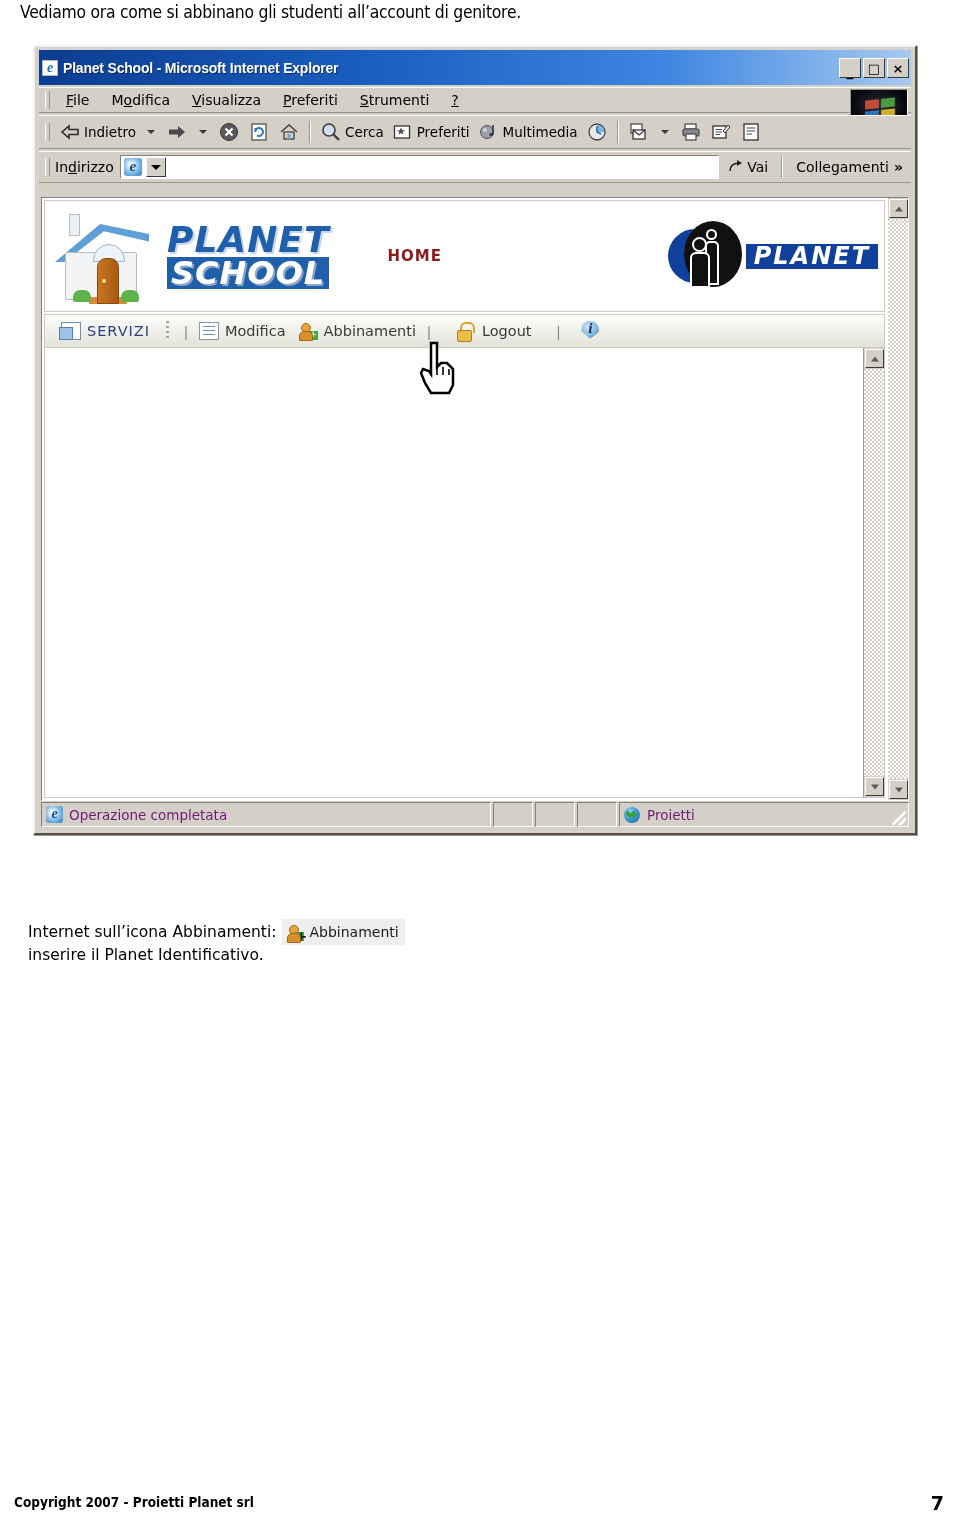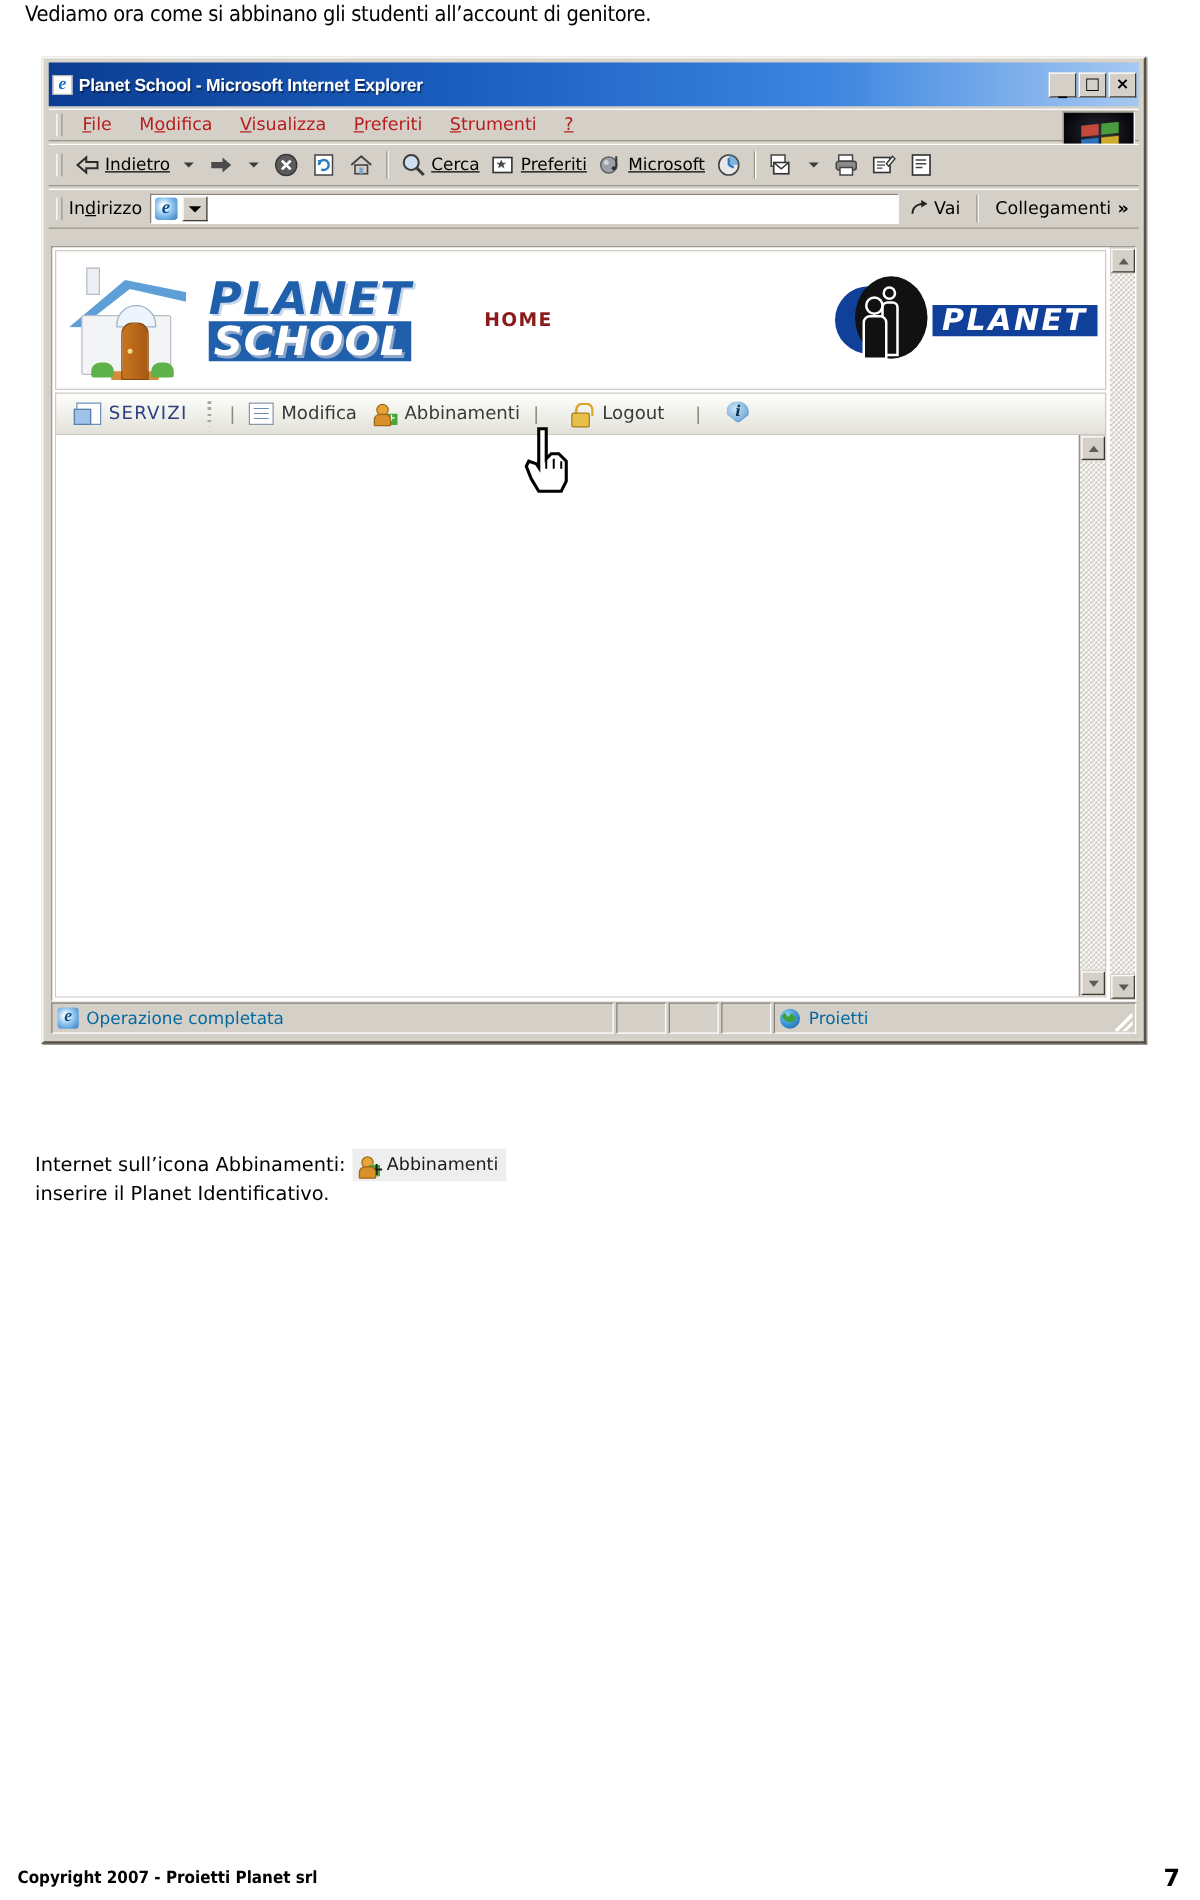--- a/index.html
+++ b/index.html
@@ -121,21 +121,21 @@
   .menubar { height: 26px; padding-left: 6px; gap: 0; }
   .grip {
     width: 5px; height: 18px;
     margin-right: 5px;
     border-left: 1px solid #ffffff;
     border-right: 1px solid #9b968c;
     flex: 0 0 auto;
   }
   .menu-item {
     font-size: 14px;
-    color: #b91c1c;
+    color: #000000;
     padding: 2px 11px;
     white-space: nowrap;
     font-family: "DejaVu Sans", sans-serif;
   }
   .menu-item u { text-decoration: underline; }
   .winflag {
     position: absolute;
     right: 3px; top: 1px;
     width: 58px; height: 36px;
     background: radial-gradient(ellipse at 50% 45%, #2b2b3a 0%, #07070c 70%, #000 100%);
@@ -163,21 +163,20 @@
 
   .toolbar { height: 34px; padding-left: 6px; }
   .tb-btn {
     display: flex; align-items: center;
     padding: 2px 4px;
     height: 28px;
     font-size: 13.5px;
     color: #000;
     white-space: nowrap;
     font-family: "DejaVu Sans", sans-serif;
-    text-decoration: underline;
   }
   .tb-ico { width: 22px; height: 22px; position: relative; flex: 0 0 auto; }
   .tb-lbl { margin-left: 3px; }
   .tb-caret {
     width: 0; height: 0;
     border-left: 4px solid transparent;
     border-right: 4px solid transparent;
     border-top: 4px solid #3a3a3a;
     margin: 0 7px;
     flex: 0 0 auto;
@@ -603,21 +602,21 @@
   .sb-panel {
     background: #d4d0c8;
     border-top: 1px solid #85817a;
     border-left: 1px solid #85817a;
     border-right: 1px solid #ffffff;
     border-bottom: 1px solid #ffffff;
     display: flex;
     align-items: center;
     padding: 0 4px;
     font-size: 13.5px;
-    color: #0369a1;
+    color: #701a75;
     white-space: nowrap;
     font-family: "DejaVu Sans", sans-serif;
   }
   .sb-panel.main { flex: 1 1 auto; min-width: 0; }
   .sb-panel.small { width: 40px; }
   .sb-panel.zone { width: 290px; position: relative; }
   .sb-ie-ico {
     width: 17px; height: 17px; margin-right: 6px; flex: 0 0 auto;
     background: radial-gradient(circle at 40% 40%, #ffffff 10%, #8fc4ee 45%, #2a7ac4 100%);
     border-radius: 3px; position: relative;
@@ -811,21 +810,21 @@
 
       <div class="tb-btn">
         <div class="tb-ico">
           <svg width="22" height="22" viewBox="0 0 22 22">
               <circle cx="9" cy="11" r="6.5" fill="#9aa0a6" stroke="#555" stroke-width="1"></circle>
               <circle cx="7" cy="9" r="2" fill="#cfd3d7"></circle>
               <path d="M15 4 L15 13" stroke="#333" stroke-width="1.6"></path>
               <ellipse cx="13.3" cy="13.5" rx="2" ry="1.6" fill="#333"></ellipse>
             </svg>
         </div>
-        <span class="tb-lbl">Microsoft</span>
+        <span class="tb-lbl">Multimedia</span>
       </div>
 
       <div class="tb-btn">
         <div class="tb-ico">
           <svg width="22" height="22" viewBox="0 0 22 22">
               <circle cx="11" cy="11" r="8" fill="#e8e8e8" stroke="#444" stroke-width="1.3"></circle>
               <path d="M11 11 L11 5.5 M11 11 L15 13" stroke="#1d6fbf" stroke-width="1.8"></path>
               <path d="M11 3 A8 8 0 0 1 19 11 L11 11 Z" fill="#3f8fd0" opacity="0.6"></path>
             </svg>
         </div>

